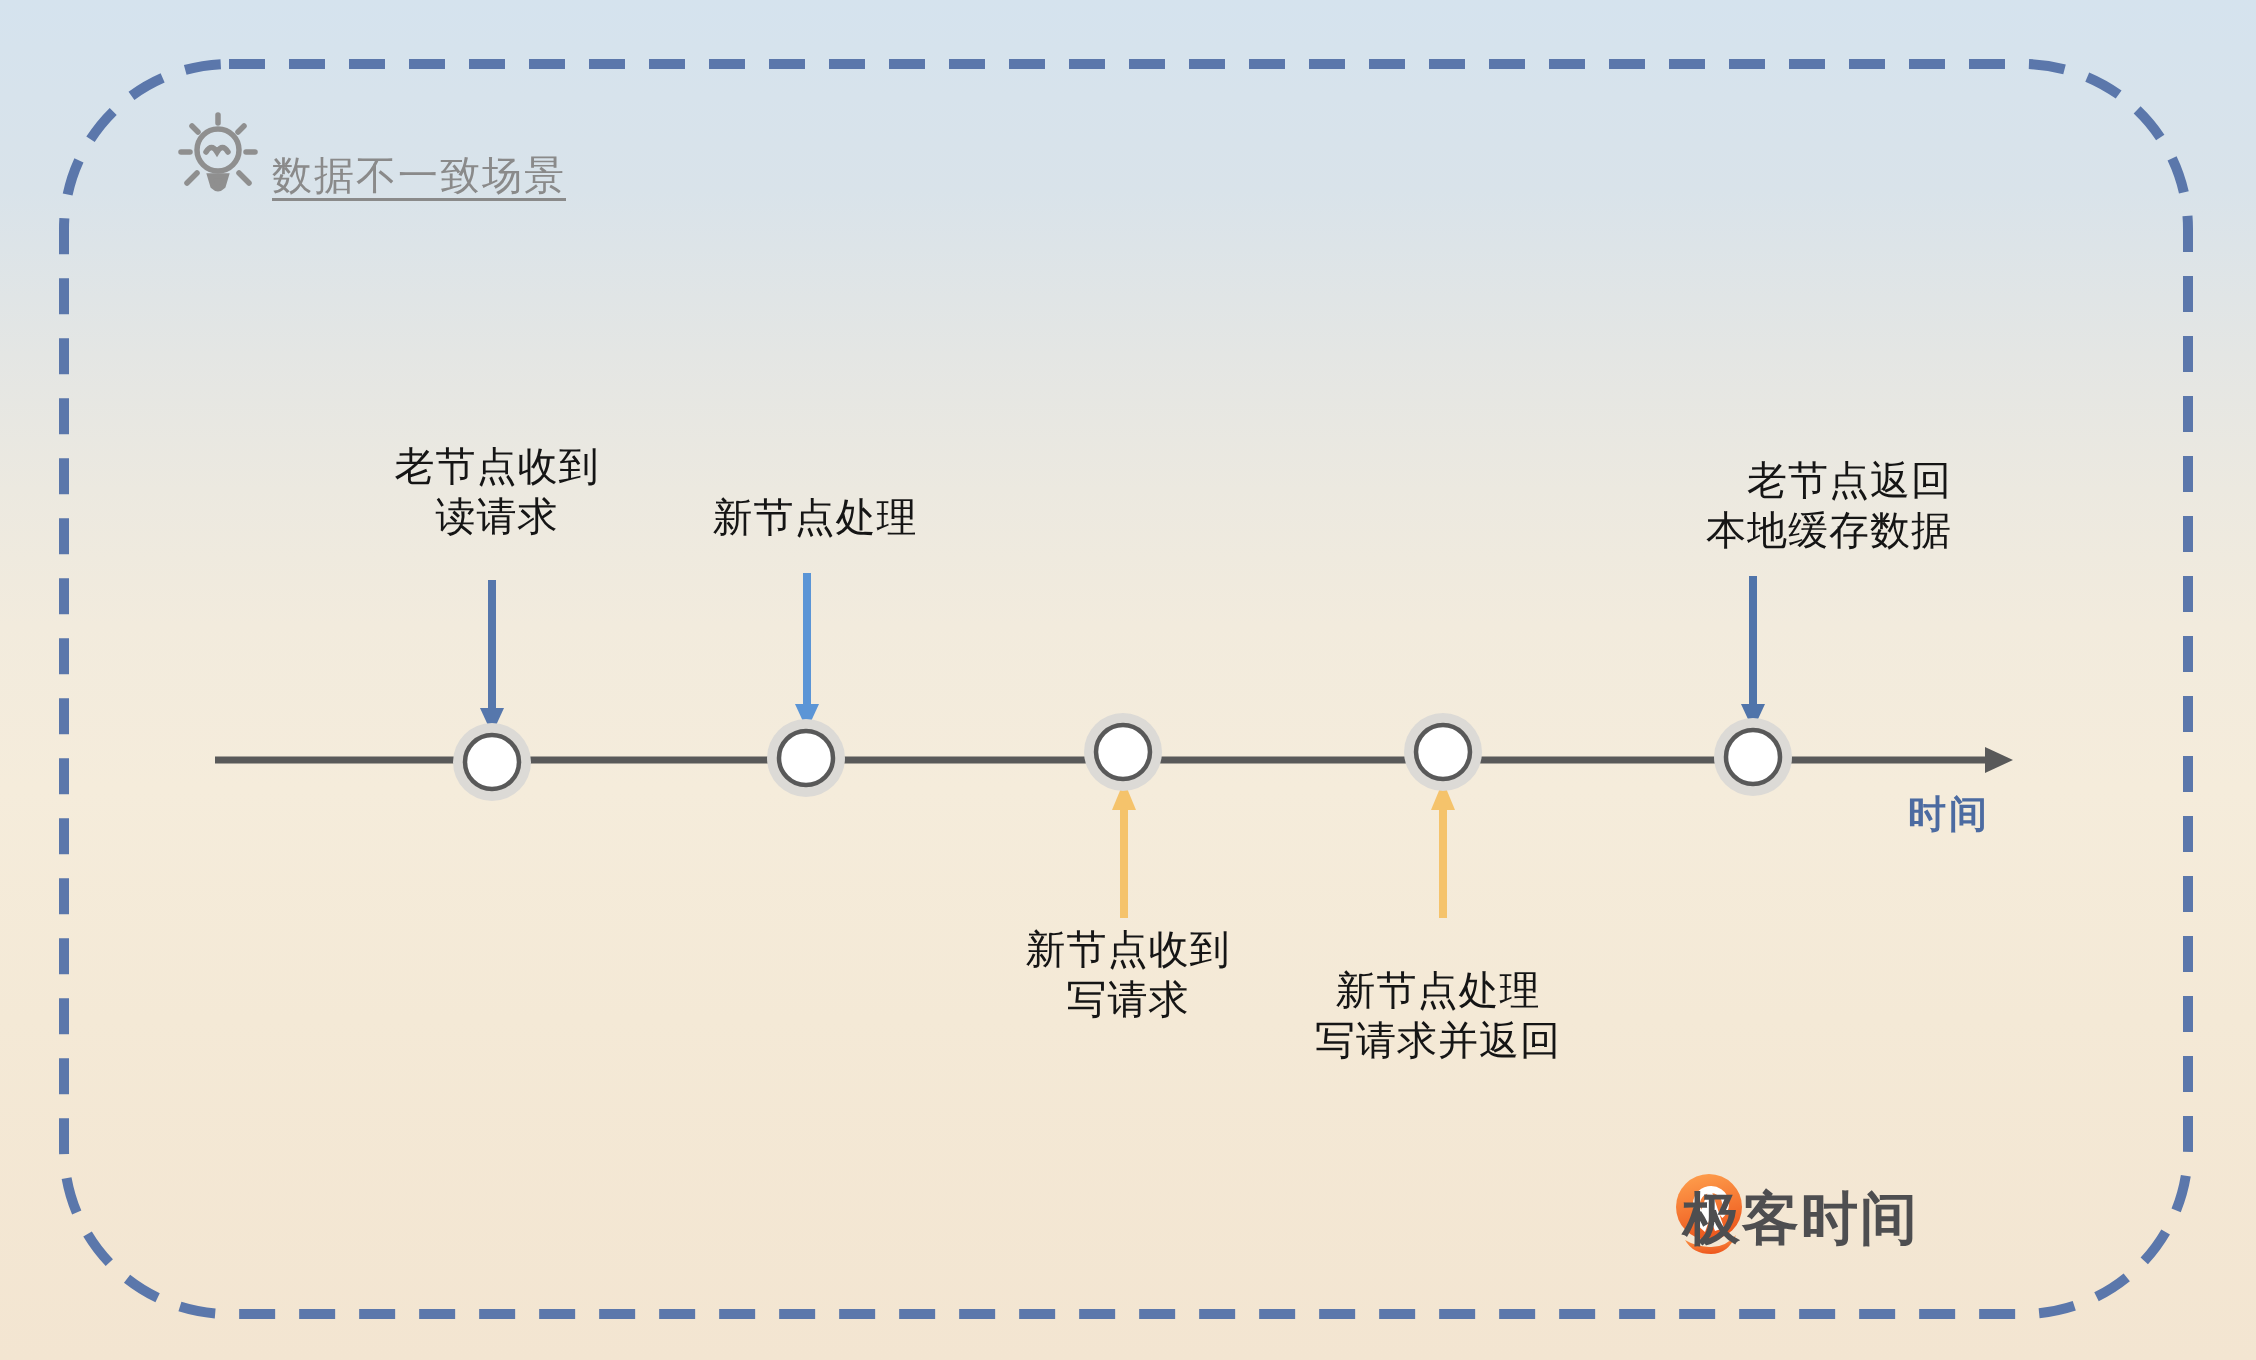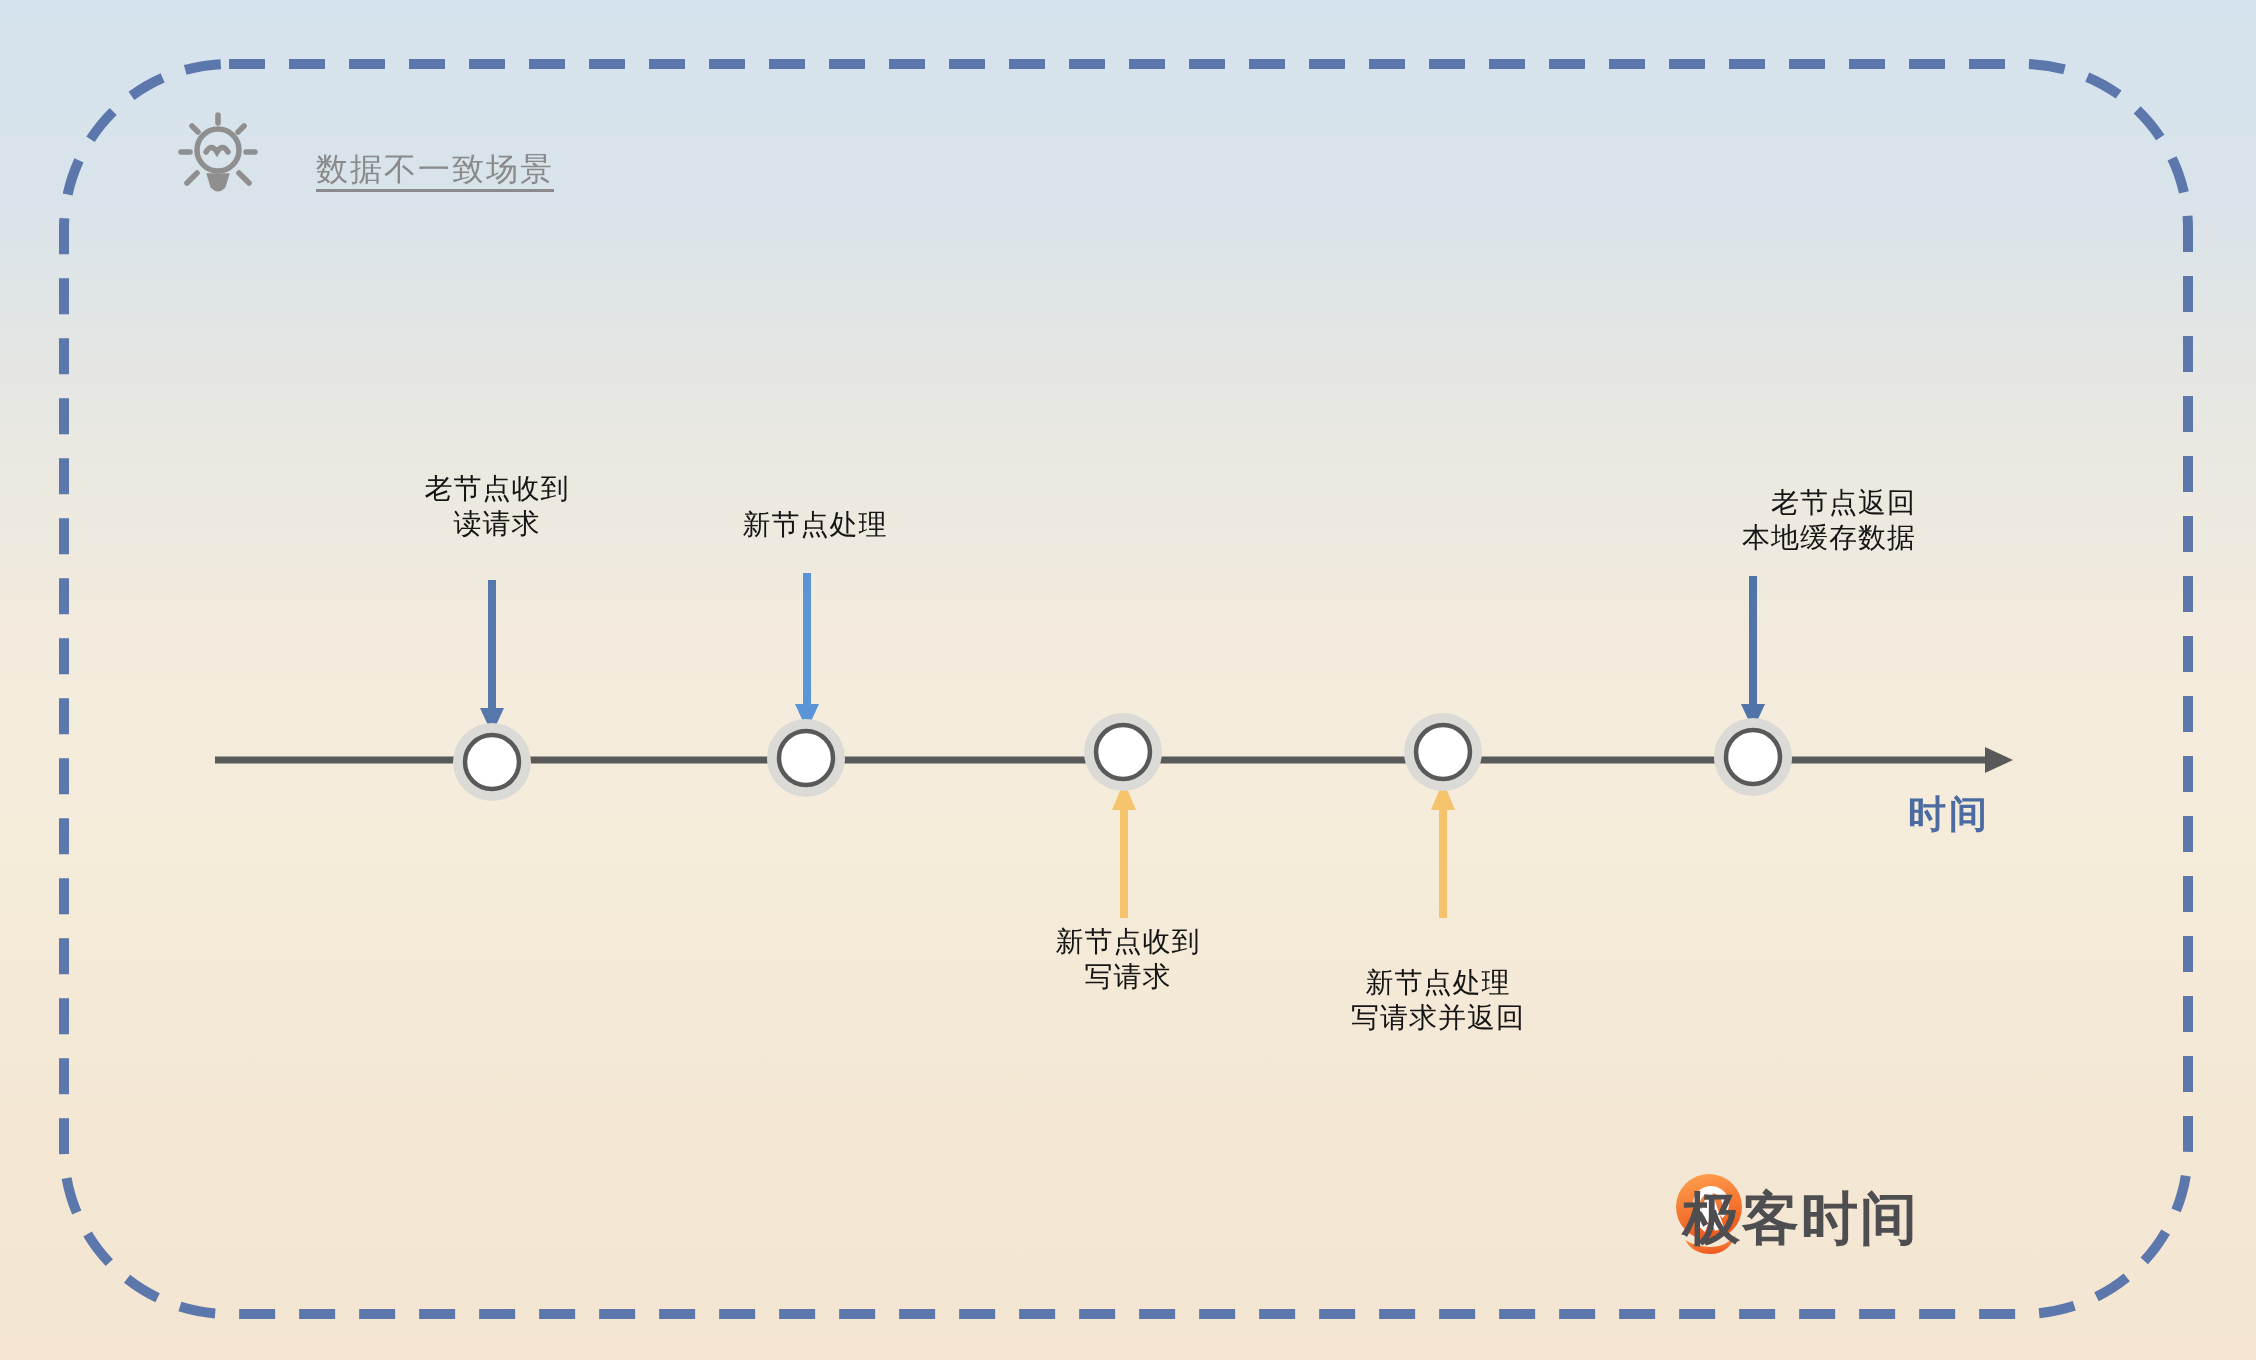--- a/index.html
+++ b/index.html
@@ -12,36 +12,35 @@
       #d5e3ee 0%, #d9e3ea 14%, #e4e6e4 26%, #ece9e0 36%,
       #f2ebdd 46%, #f5ecdb 58%, #f4e9d6 75%, #f3e5d1 100%);
   }
   .abs { position: absolute; }
   svg { display: block; }
 
   #diagram-svg { left: 0; top: 0; }
 
   .page-title {
     left: 272px; top: 148px;
-    font-size: 32px;
+    font-size: 40px;
     color: #8a8a8a;
     letter-spacing: 2px;
     text-decoration: underline;
     text-decoration-thickness: 3px;
     text-underline-offset: 9px;
     text-decoration-color: #8a8a8a;
     white-space: nowrap;
-    margin-left: 44px;
   }
 
   .evt-label {
     position: absolute;
     white-space: pre-line;
     text-align: center;
-    font-size: 28px;
+    font-size: 40px;
     line-height: 1.26;
     color: #151515;
     letter-spacing: 1px;
   }
   .evt-label.above { transform: translate(-50%, -100%); }
   .evt-label.below { transform: translate(-50%, 0); }
 
   .axis-label {
     left: 1888px; top: 789px;
     font-size: 38px;

